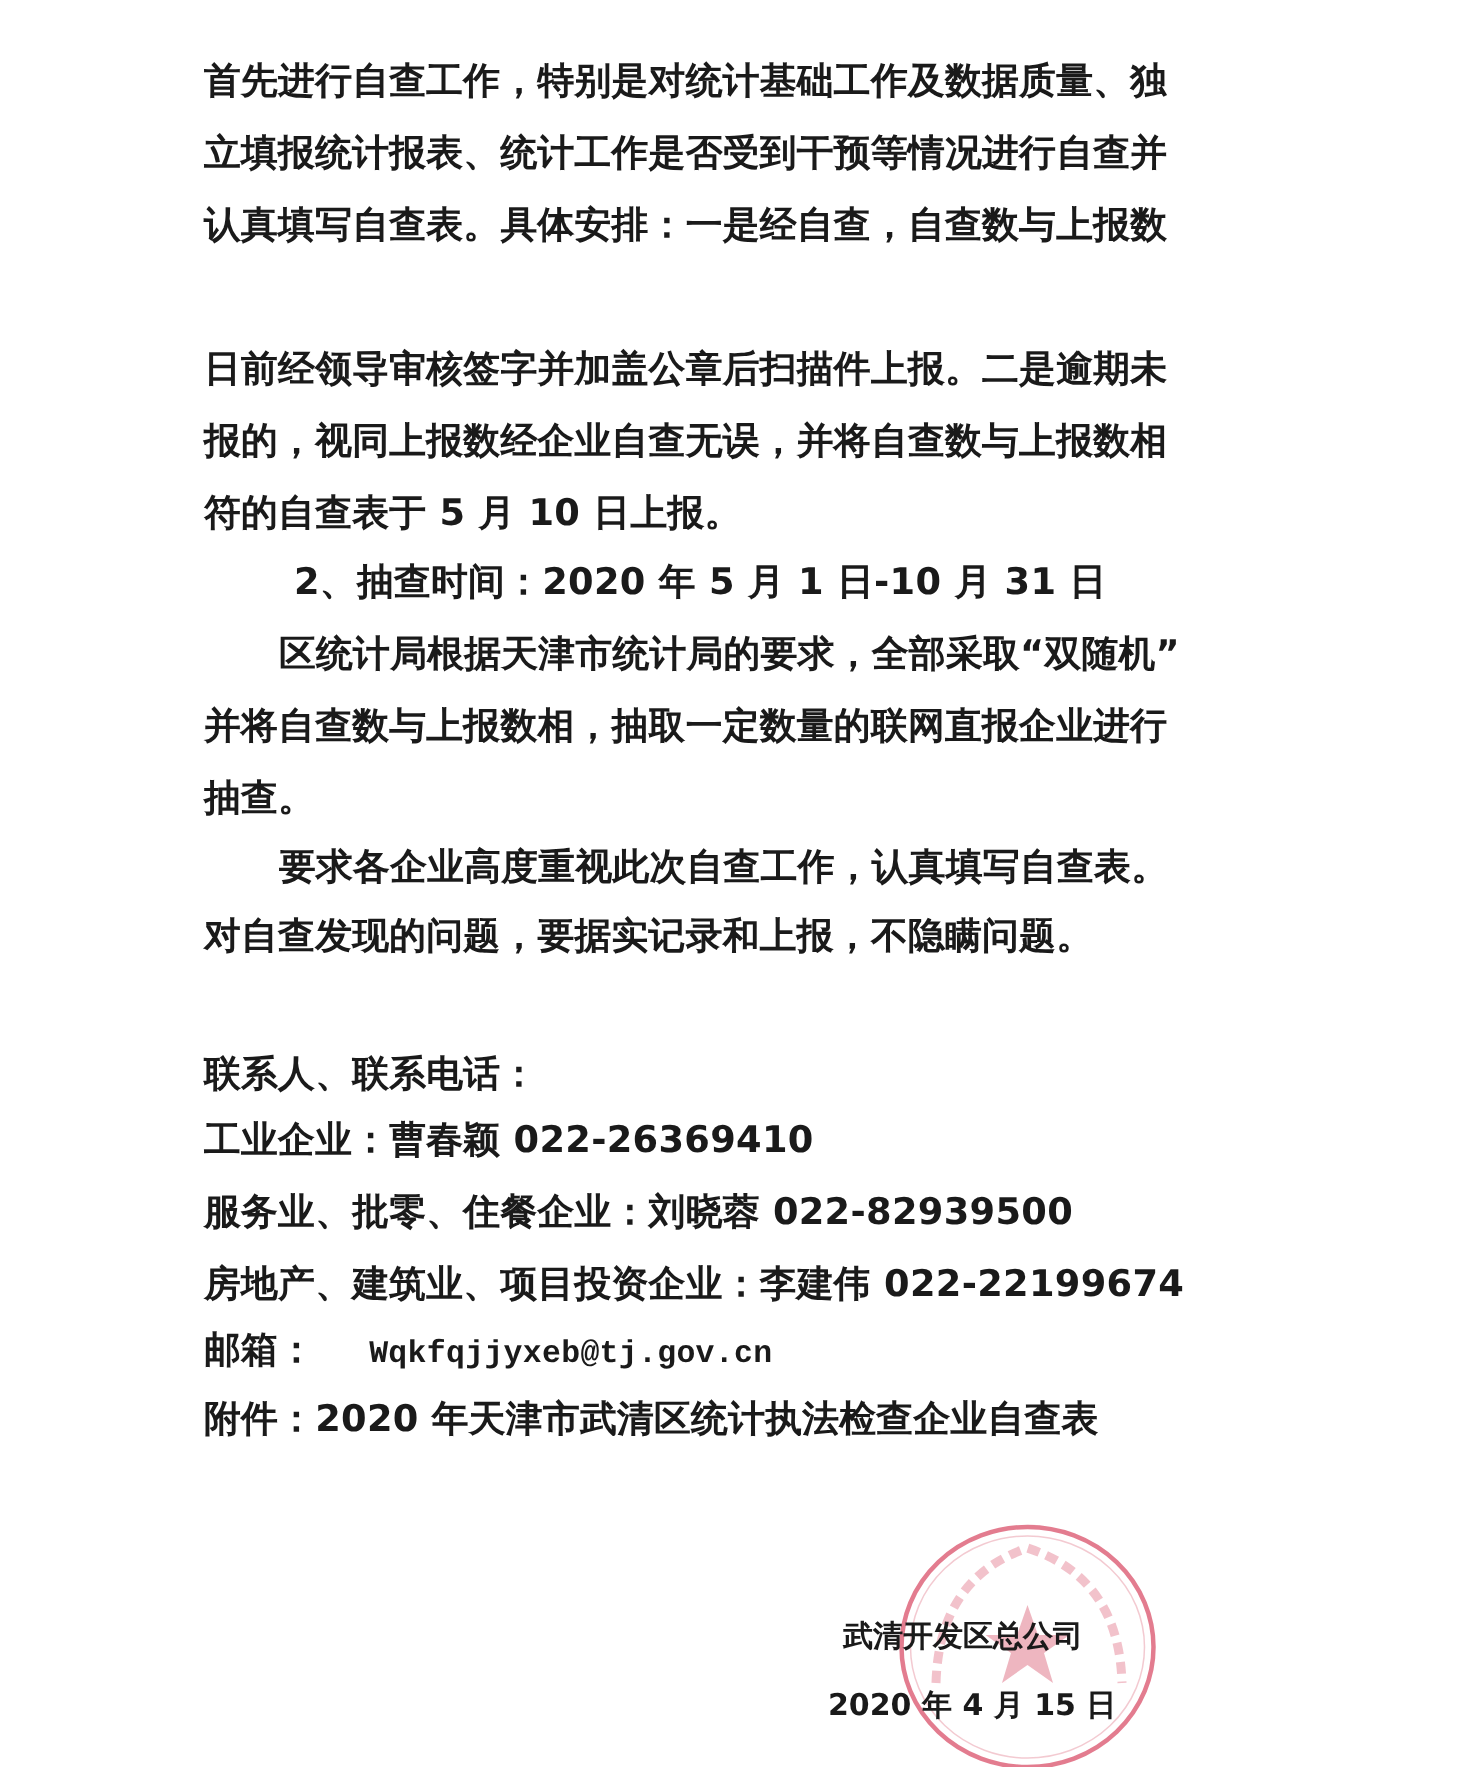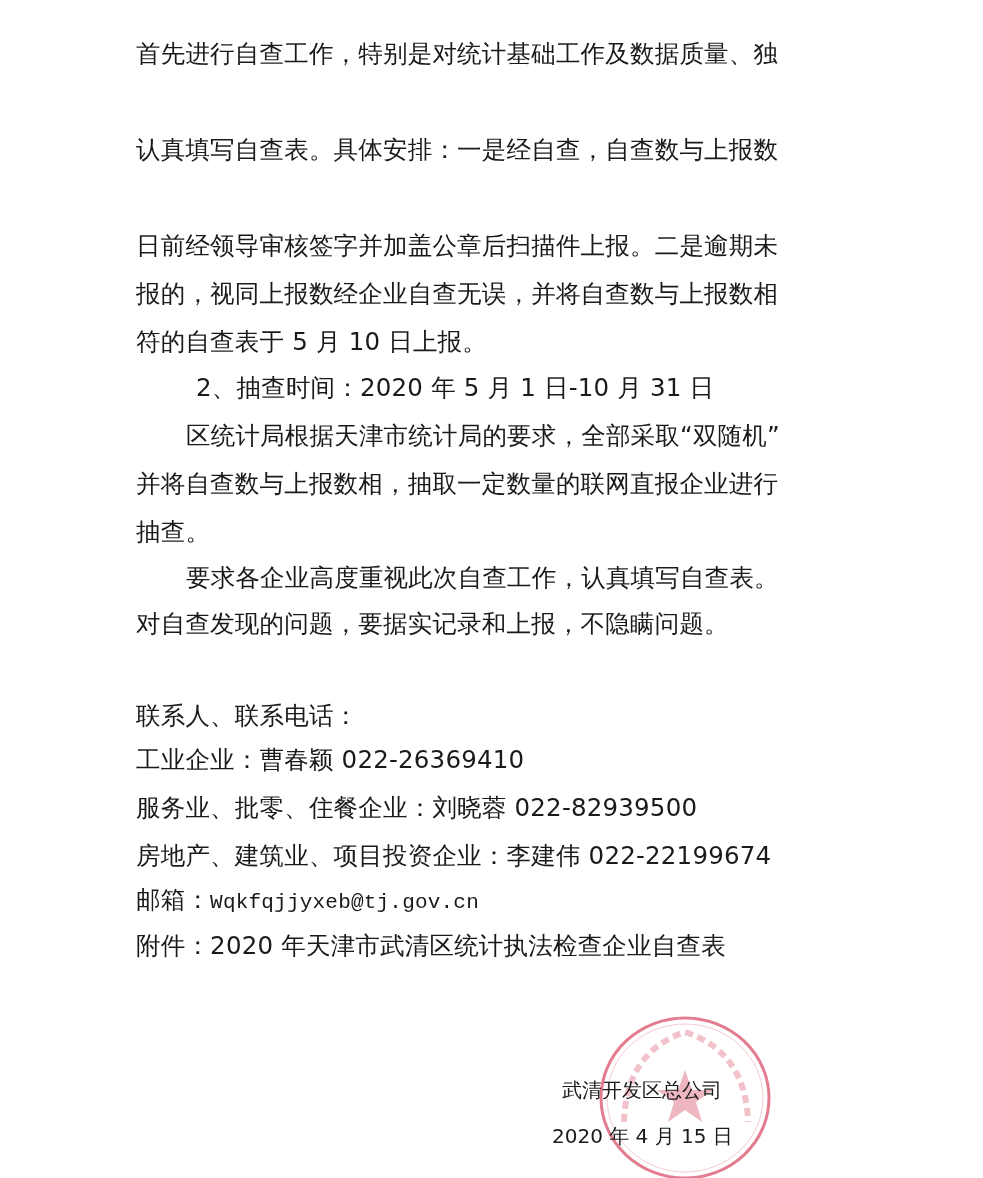--- a/index.html
+++ b/index.html
@@ -1,32 +1,33 @@
 <!DOCTYPE html>
 <html><head>
   <meta charset="utf-8">
   <style>
     html, body { margin: 0; padding: 0; background: #ffffff; }
     body { width: 983px; height: 1178px; position: relative; overflow: hidden;
            font-family: "DejaVu Sans", "Liberation Sans", sans-serif; color: #1a1a1a; }
-    .page { position: absolute; left: 0; top: 0; width: 942px; height: 1178px; }
+    .page { position: absolute; left: 0; top: 0; width: 942px; height: 1178px; font-weight: bold; }
     .line { position: absolute; left: 136px; font-size: 24.5px; line-height: 32px;
             white-space: nowrap; letter-spacing: 0.2px; }
     .indent { left: 186px; }
-    .email { font-family: "Liberation Mono", "DejaVu Sans Mono", monospace; font-size: 21px; }
+    .email { font-family: "Liberation Mono", "DejaVu Sans Mono", monospace; font-size: 21px; margin-left: 36px; }
     .sign { position: absolute; white-space: nowrap; font-size: 20px; line-height: 32px; }
     .seal { position: absolute; left: 596px; top: 1012px; width: 178px; height: 166px;
             pointer-events: none; }
   </style>
 </head>
 <body>
 
 <div class="page">
 
   <div class="line" style="top:38px">首先进行自查工作，特别是对统计基础工作及数据质量、独</div>
+  <div class="line" style="top:86px">立填报统计报表、统计工作是否受到干预等情况进行自查并</div>
   <div class="line" style="top:134px">认真填写自查表。具体安排：一是经自查，自查数与上报数</div>
   <div class="line" style="top:230px">日前经领导审核签字并加盖公章后扫描件上报。二是逾期未</div>
   <div class="line" style="top:278px">报的，视同上报数经企业自查无误，并将自查数与上报数相</div>
   <div class="line" style="top:326px">符的自查表于 5 月 10 日上报。</div>
 
   <div class="line" style="top:372px; left:196px">2、抽查时间：2020 年 5 月 1 日-10 月 31 日</div>
 
   <div class="line indent" style="top:420px">区统计局根据天津市统计局的要求，全部采取“双随机”</div>
   <div class="line" style="top:468px">并将自查数与上报数相，抽取一定数量的联网直报企业进行</div>
   <div class="line" style="top:516px">抽查。</div>

